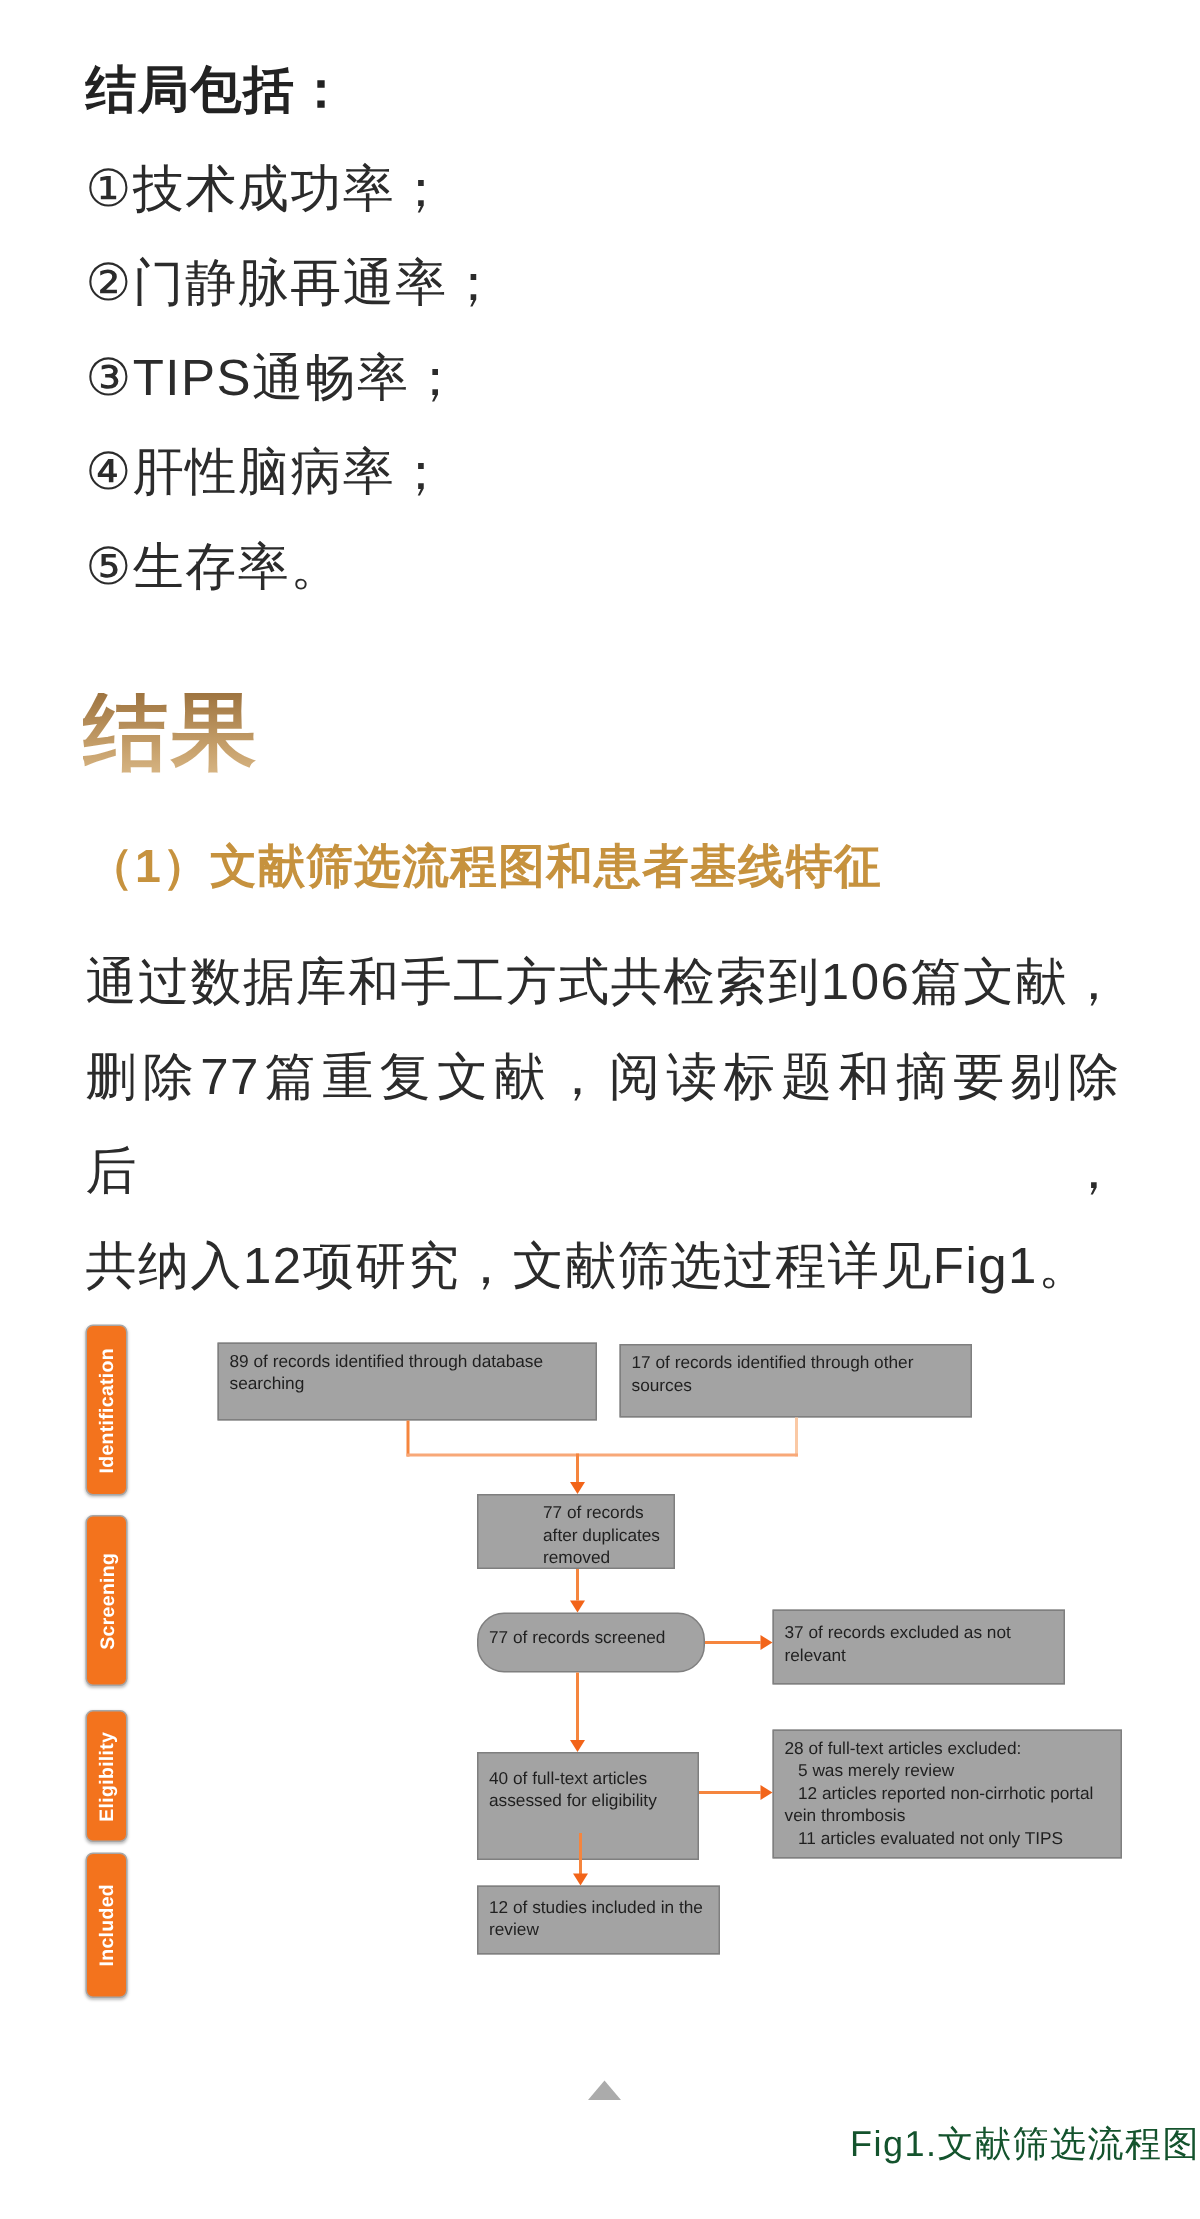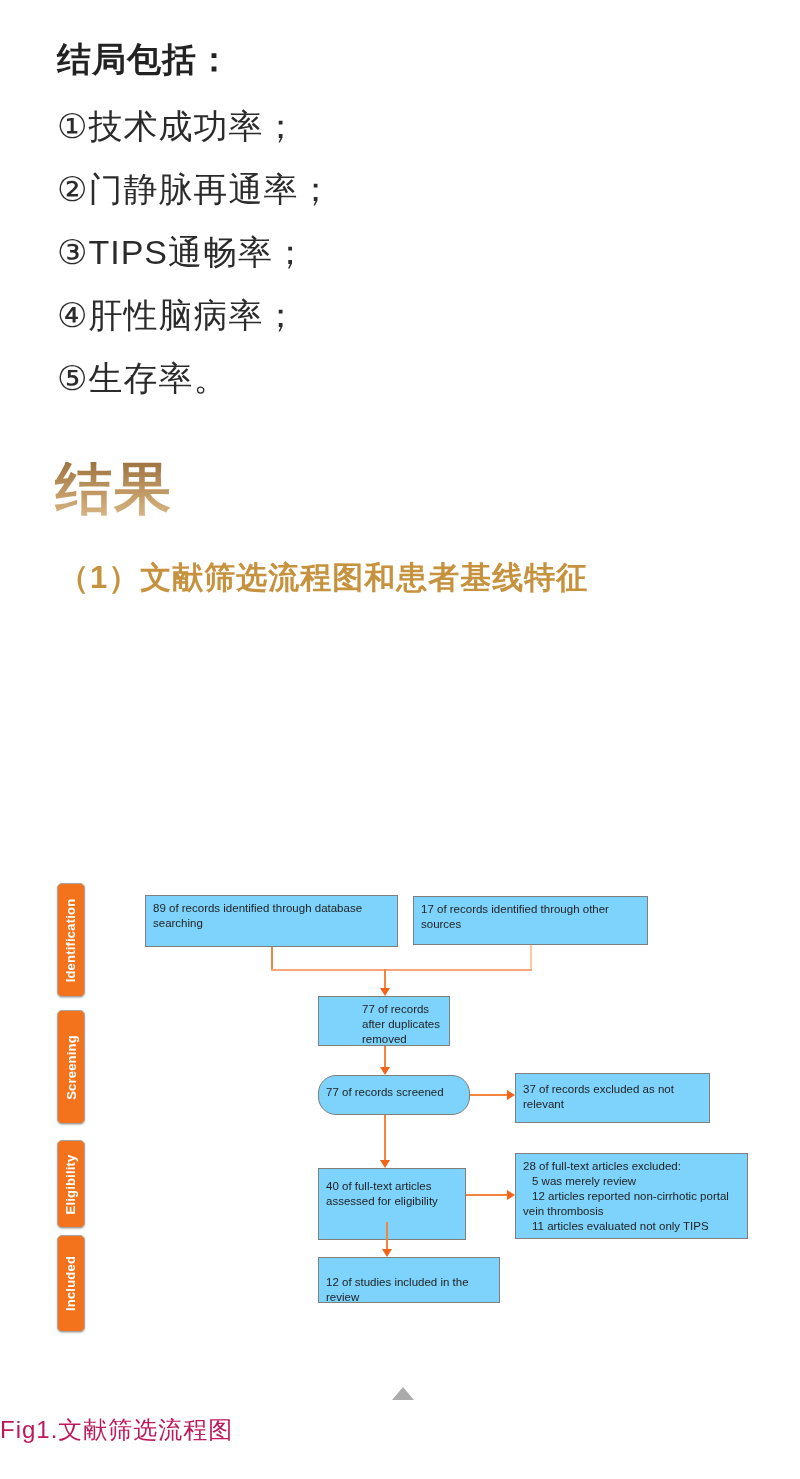--- a/index.html
+++ b/index.html
@@ -8,21 +8,20 @@
     position:relative; width:800px; height:1479px;
     background:#ffffff; overflow:hidden;
     font-family:"Liberation Sans","DejaVu Sans",sans-serif;
     color:#2b2b2b;
   }
   
   .outcomes-heading {
     position:absolute; left:57px; top:40px;
     font-size:34px; font-weight:700; line-height:40px; color:#222222;
     letter-spacing:1px;
-    font-family:Liberation Serif, serif;
   }
   .outcome-list {
     position:absolute; left:57px; top:95px;
     font-size:34px; line-height:63px; color:#2b2b2b; letter-spacing:1px;
   }
   .results-heading {
     position:absolute; left:55px; top:462px;
     font-family:"Liberation Serif","DejaVu Serif",serif;
     font-size:57px; font-weight:700; line-height:54px;
     color:#b08a55; letter-spacing:2px;
@@ -55,31 +54,31 @@
   }
   .stage span {
     transform:rotate(-90deg); white-space:nowrap;
     color:#ffffff; font-weight:700; font-size:13px; letter-spacing:.2px;
   }
   .stage.identification { top:883px; height:114px; }
   .stage.screening      { top:1010px; height:114px; }
   .stage.eligibility    { top:1140px; height:88px; }
   .stage.included       { top:1235px; height:97px; }
   .fbox {
-    position:absolute; background:#7dd3fc; border:1px solid #7f7f7f;
+    position:absolute; background:#a3a3a3; border:1px solid #7f7f7f;
     font-size:11.5px; line-height:15px; color:#1f1f1f; padding:5px 7px;
   }
   .fbox.database   { left:145px; top:895px;  width:253px; height:52px; }
   .fbox.other      { left:413px; top:896px;  width:235px; height:49px; }
   .fbox.duplicates { left:318px; top:996px;  width:132px; height:50px;padding-left:43px; }
   .fbox.screened   { left:318px; top:1075px; width:152px; height:40px; padding-top:9px;border-radius:18px; }
   .fbox.excl-screen{ left:515px; top:1073px; width:195px; height:50px; padding-top:8px; }
   .fbox.fulltext   { left:318px; top:1168px; width:148px; height:72px; padding-top:10px; }
   .fbox.excl-full  { left:515px; top:1153px; width:233px; height:86px; }
-  .fbox.included-b { left:318px; top:1257px; width:182px; height:46px; padding-top:17px; }
+  .fbox.included-b { left:318px; top:1257px; width:162px; height:46px; padding-top:7px; }
   .fbox .ti { text-indent:9px; }
   .cline { position:absolute; background:#f5853e; }
   .cline.peach { background:#fac9a5; }
   .ah-down {
     position:absolute; width:0; height:0;
     border-left:5px solid transparent; border-right:5px solid transparent;
     border-top:8px solid #f26419;
   }
   .ah-right {
     position:absolute; width:0; height:0;
@@ -87,40 +86,45 @@
     border-left:8px solid #f26419;
   }
   
   .collapse-triangle {
     position:absolute; left:392px; top:1387px; width:0; height:0;
     border-left:11px solid transparent; border-right:11px solid transparent;
     border-bottom:13px solid #ababab;
   }
   .figure-caption {
     position:absolute; left:0; top:1412px; width:800px;
-    text-align:left; font-size:24px; line-height:36px;
-    color:#be185d; letter-spacing:1px;
+    text-align:right; font-size:24px; line-height:36px;
+    color:#14532d; letter-spacing:1px;
   }
 </style>
 </head>
 <body>
 
 <div class="page">
 
   <h2 class="outcomes-heading">结局包括：</h2>
   <div class="outcome-list">
     <div>①技术成功率；</div>
     <div>②门静脉再通率；</div>
     <div>③TIPS通畅率；</div>
     <div>④肝性脑病率；</div>
     <div>⑤生存率。</div>
   </div>
 
   <h1 class="results-heading">结果</h1>
   <h3 class="section-subheading">（1）文献筛选流程图和患者基线特征</h3>
+  <div class="paragraph">
+    <div class="p-line stretch">通过数据库和手工方式共检索到106篇文献，</div>
+    <div class="p-line stretch">删除77篇重复文献，阅读标题和摘要剔除后，</div>
+    <div class="p-line">共纳入12项研究，文献筛选过程详见Fig1。</div>
+  </div>
 
   <div class="flow">
 
     <div class="stage identification">
       <span>Identification</span>
     </div>
     <div class="stage screening">
       <span>Screening</span>
     </div>
     <div class="stage eligibility">

